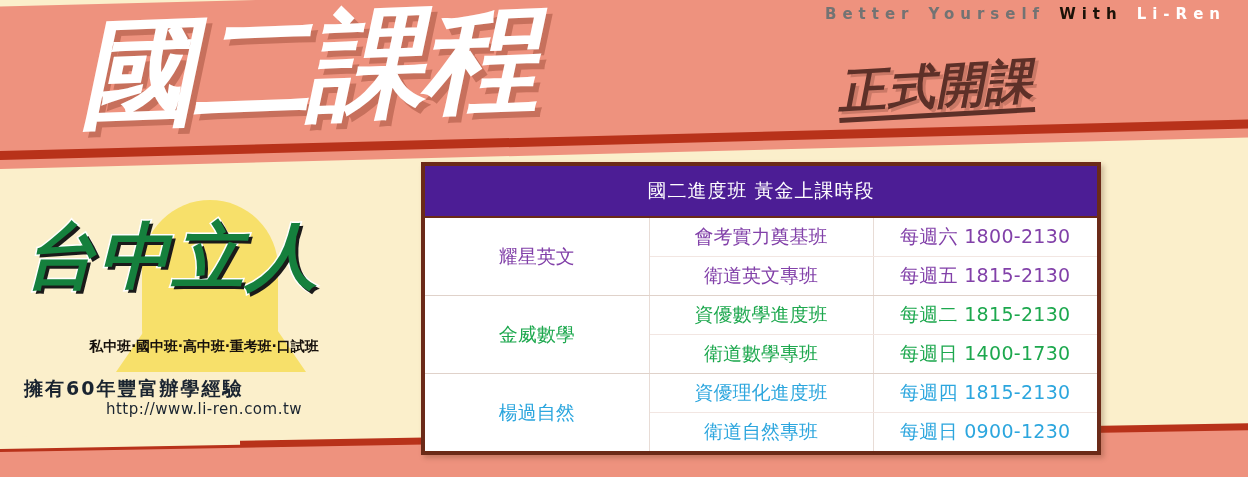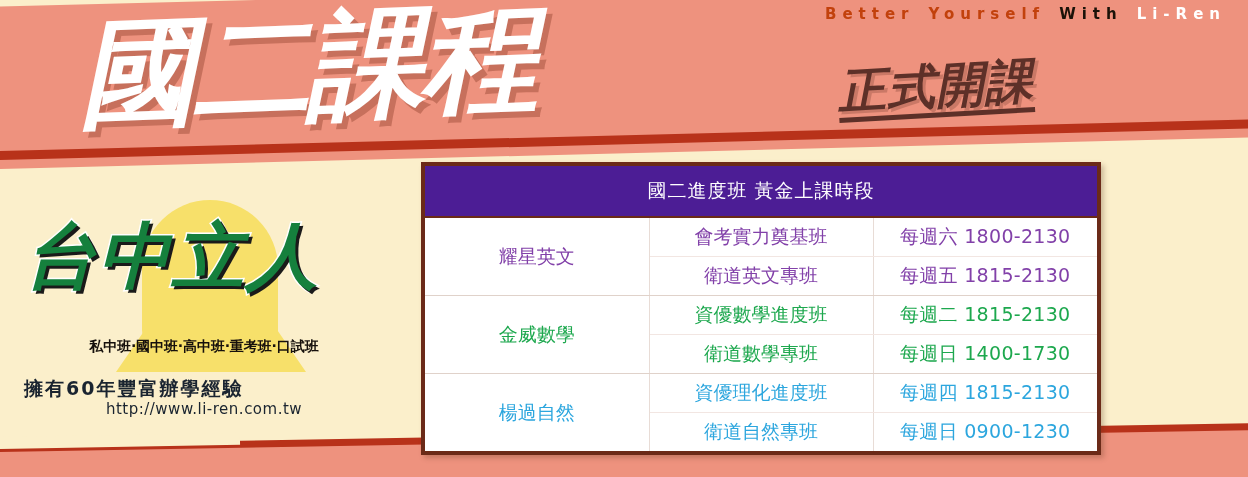--- a/index.html
+++ b/index.html
@@ -43,21 +43,21 @@
   }
 
   
   .tagline{
     position:absolute;top:2px;left:636px;width:604px;height:24px;
     display:flex;align-items:center;justify-content:flex-end;gap:0;
     font-size:15px;font-weight:bold;letter-spacing:6px;white-space:nowrap;
     z-index:30;
   }
   .tagline span{margin-right:14px;}
-  .tg-green{color:#c2410c;text-align:center;}
+  .tg-green{color:#737373;text-align:center;}
   .tg-black{color:#1A1208;}
   .tg-white{color:#FFFFFF;}
 
   
   .headline{
     position:absolute;left:78px;top:16px;z-index:25;
     font-family:"DejaVu Serif","Liberation Serif",serif;
     font-size:118px;line-height:1;font-weight:bold;font-style:italic;
     color:#FFFFFF;letter-spacing:-4px;white-space:nowrap;
     text-shadow:5px 6px 0 rgba(150,70,52,.45);

